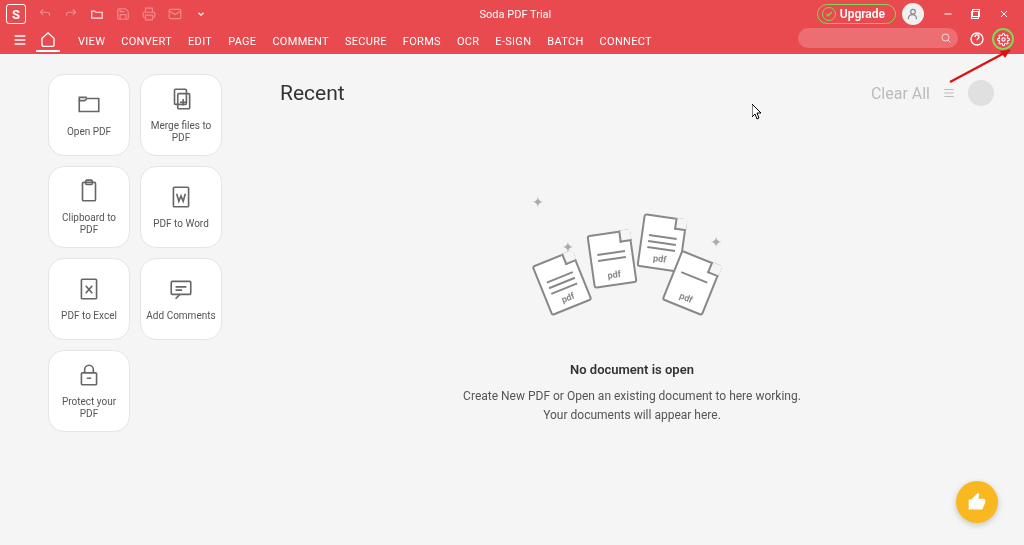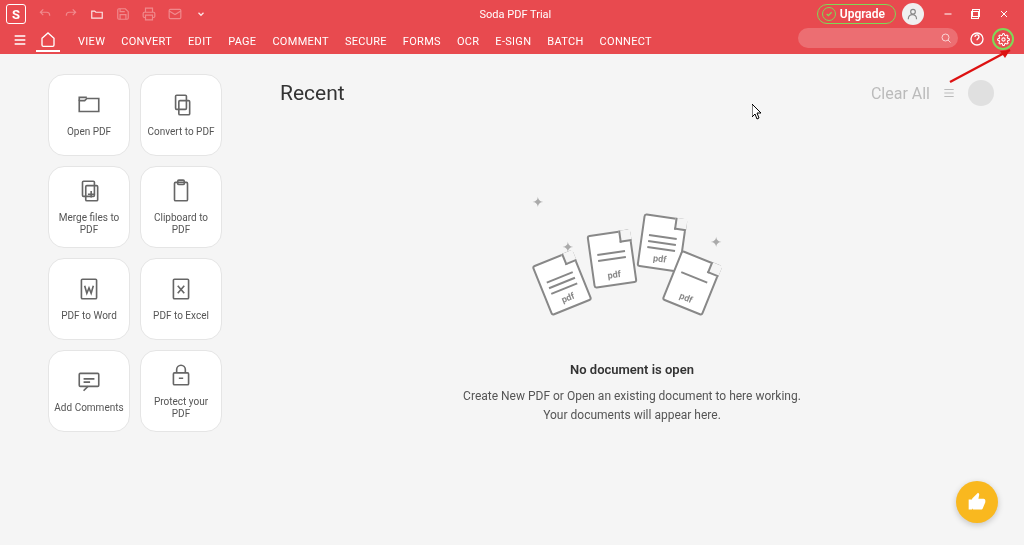--- a/index.html
+++ b/index.html
@@ -180,27 +180,20 @@
   <div class="sidebar">
     <div class="action-card">
       <svg width="26" height="26" viewBox="0 0 24 24" fill="none" stroke="currentColor" stroke-width="1.5">
           <path d="M3 8h5l2-2h11v12H3V8z"></path>
           <path d="M3 8V5h7"></path>
         </svg>
       <div class="label">Open PDF</div>
     </div>
     <div class="action-card">
       <svg width="26" height="26" viewBox="0 0 24 24" fill="none" stroke="currentColor" stroke-width="1.5">
-          <rect x="7" y="3" width="10" height="13" rx="1"></rect>
-          <rect x="10" y="8" width="10" height="13" rx="1"></rect>
-        </svg>
-      <div class="label">Convert to PDF</div>
-    </div>
-    <div class="action-card">
-      <svg width="26" height="26" viewBox="0 0 24 24" fill="none" stroke="currentColor" stroke-width="1.5">
           <rect x="6" y="3" width="11" height="14" rx="1"></rect>
           <rect x="9" y="7" width="11" height="14" rx="1"></rect>
           <path d="M14 12v6M11 15h6"></path>
         </svg>
       <div class="label">Merge files to PDF</div>
     </div>
     <div class="action-card">
       <svg width="26" height="26" viewBox="0 0 24 24" fill="none" stroke="currentColor" stroke-width="1.5">
           <rect x="6" y="4" width="12" height="17" rx="1"></rect>
           <rect x="9" y="2" width="6" height="4" rx="1"></rect>

